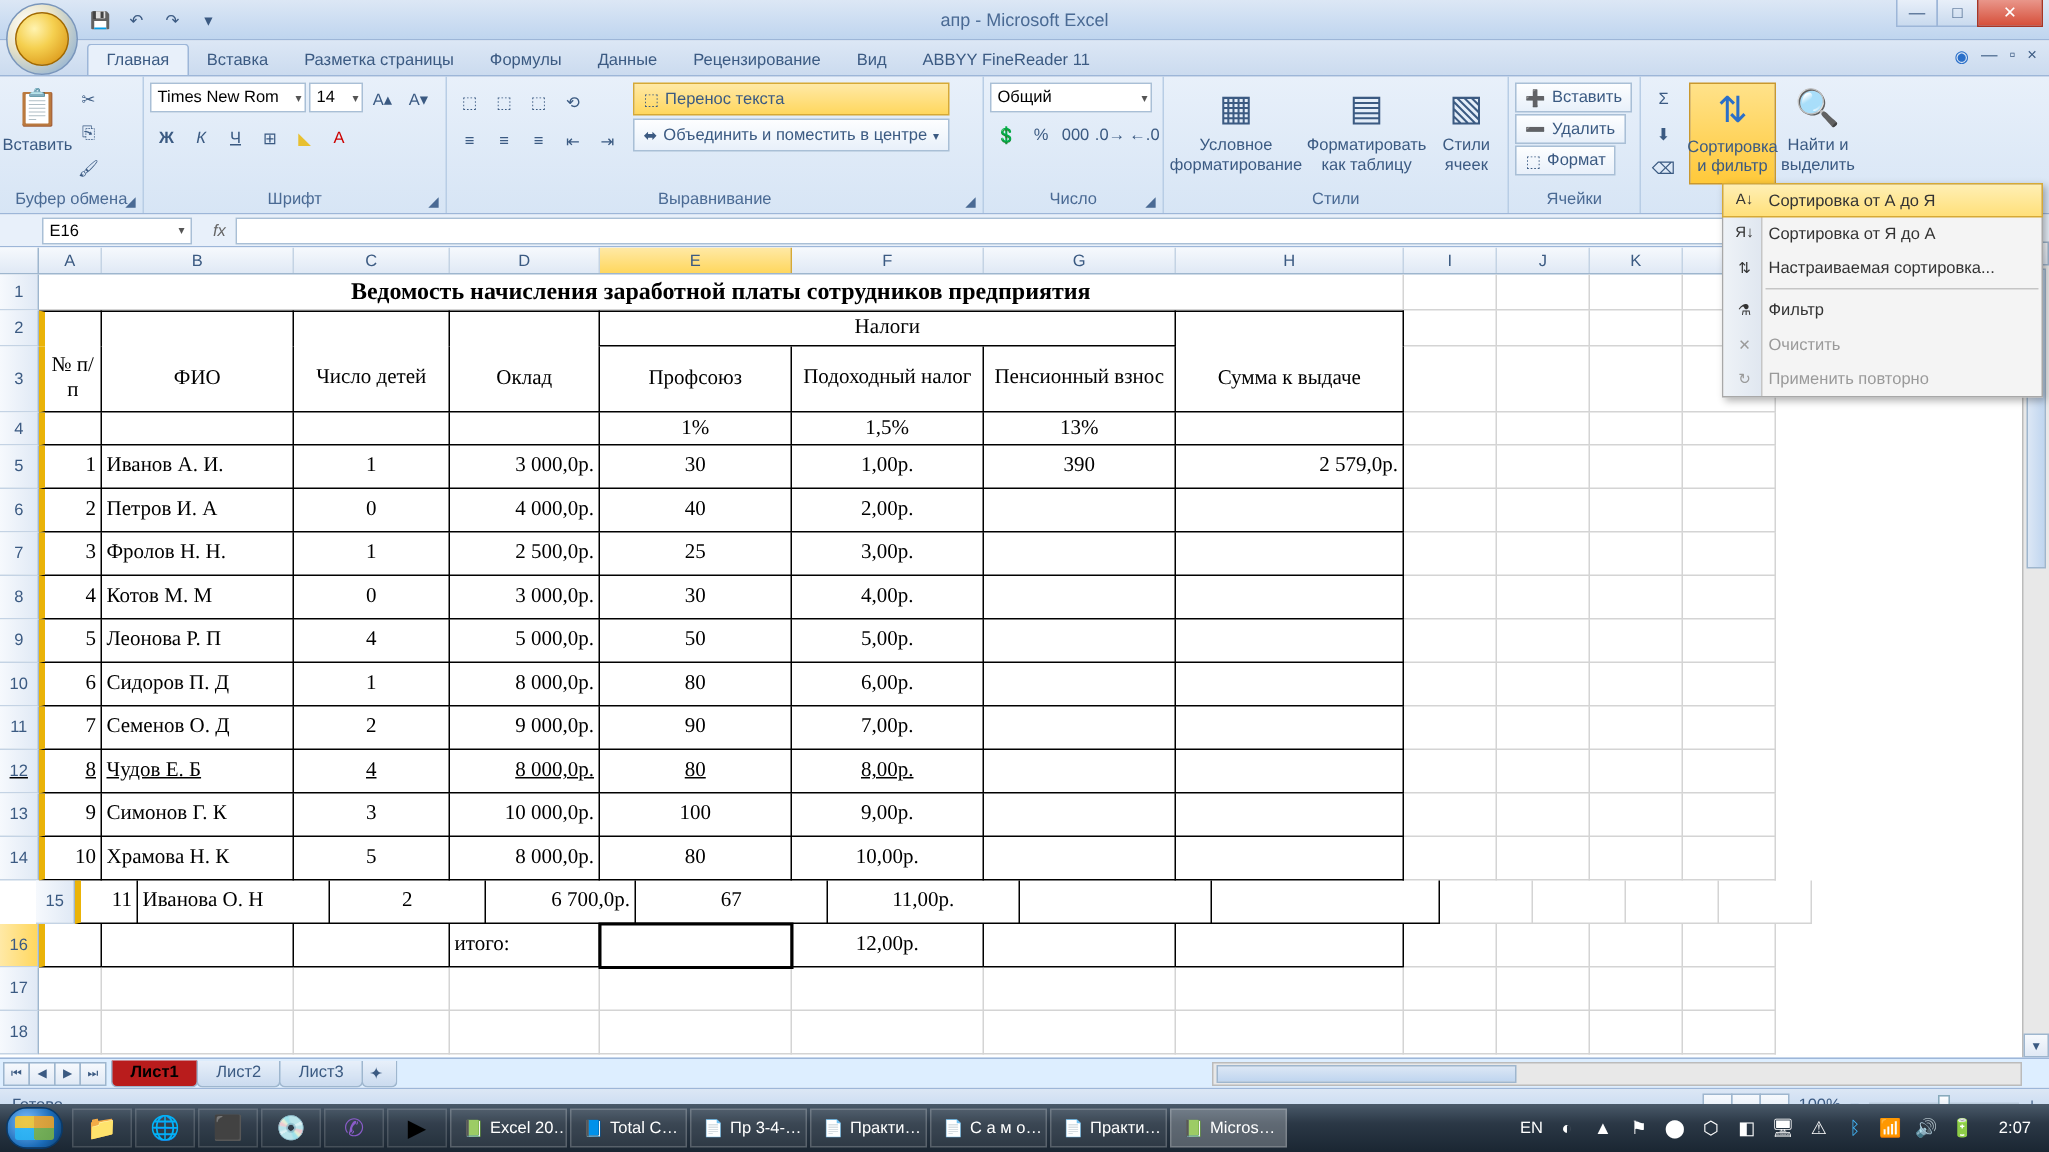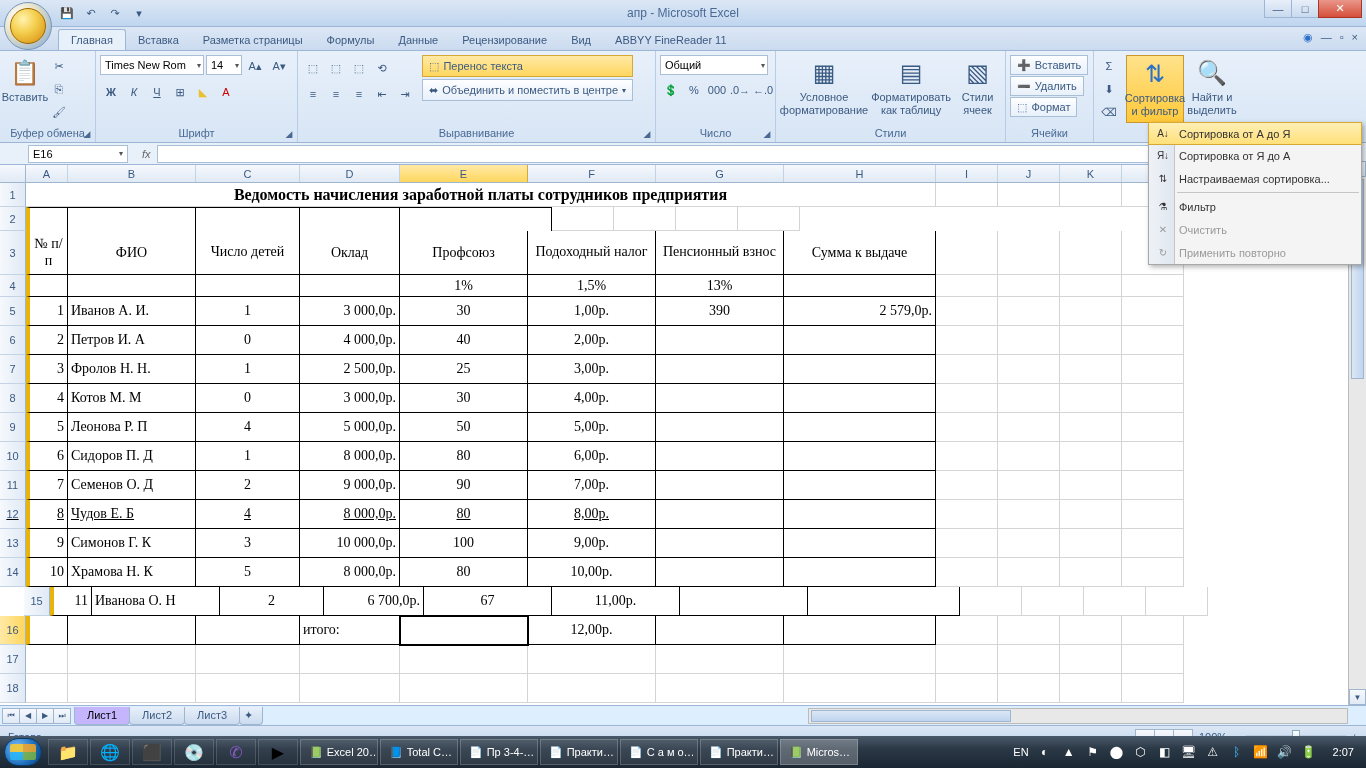--- a/index.html
+++ b/index.html
@@ -69,21 +69,21 @@
 .menu-item.dis{color:#9a9a9a}
 .menu-ico{position:absolute;left:6px;width:16px;height:16px;display:flex;align-items:center;justify-content:center;font-size:10px}
 .menu-sep{height:1px;background:#c5c5c5;margin:2px 2px 2px 28px}
 .menu-strip{position:absolute;left:0;top:0;bottom:0;width:26px;background:linear-gradient(90deg,#eef2f7,#e0e7f0);border-right:1px solid #c5c5c5}
 
 .sheet-bar{height:20px;background:#def;display:flex;align-items:center;border-top:1px solid #9db6d8;position:relative}
 .sheet-nav{display:flex;margin-left:2px}
 .sheet-nav-btn{width:18px;height:16px;background:linear-gradient(#f6f9fd,#e0e9f5);border:1px solid #9eb6ce;margin-right:-1px;display:flex;align-items:center;justify-content:center;font-size:8px;color:#3b5a82}
 .sheet-tabs{display:flex;margin-left:4px}
 .sheet-tab{padding:2px 12px;background:linear-gradient(#e8f0fa,#cbdbef);border:1px solid #9eb6ce;border-top:none;border-radius:0 0 4px 4px;margin-right:-1px;font-size:11px;color:#3b5a82}
-.sheet-tab.active{background:#c4b5fd;font-weight:normal;color:#000}
+.sheet-tab.active{background:#b91c1c;font-weight:bold;color:#000}
 .hscroll{position:absolute;right:18px;width:540px;height:16px;background:#e8e8e8;border:1px solid #bbb;display:flex;align-items:center}
 .hscroll-thumb{width:200px;height:12px;background:linear-gradient(#dce7f5,#bfd5ef);border:1px solid #9eb6ce;margin-left:2px}
 
 .status-bar{height:22px;background:linear-gradient(#dce7f5,#bfd5ef);border-top:1px solid #9db6d8;display:flex;align-items:center;justify-content:space-between;padding:0 8px;color:#3b5a82;font-size:11px}
 .zoom-ctrl{display:flex;align-items:center;gap:6px}
 .view-btns{display:flex;gap:0}
 .view-btn{width:20px;height:16px;border:1px solid #9eb6ce;background:linear-gradient(#f6f9fd,#e0e9f5);margin-left:-1px}
 .zoom-slider{width:100px;height:4px;background:#bcd;position:relative}
 .zoom-thumb{width:8px;height:14px;background:linear-gradient(#fff,#cde);border:1px solid #8ab;position:absolute;left:46px;top:-5px}
 
@@ -351,20 +351,21 @@
         <div class="cell cJ"></div>
         <div class="cell cK"></div>
         <div class="cell cL"></div>
       </div>
       <div class="row" style="height: 24px;">
         <div class="row-h">2</div>
         <div class="cell cA ac bord-t bord-l bord-r" style="border-bottom:none"></div>
         <div class="cell cB ac bord-t bord-r" style="border-bottom:none"></div>
         <div class="cell cC ac bord-t bord-r" style="border-bottom:none"></div>
         <div class="cell cD ac bord-t bord-r" style="border-bottom:none"></div>
+        <div class="cell ac bord-t bord-r bord-b" style="width:384px">Налоги</div>
         <div class="cell cH ac bord-t bord-r" style="border-bottom:none"></div>
         <div class="cell cI"></div>
         <div class="cell cJ"></div>
         <div class="cell cK"></div>
         <div class="cell cL"></div>
       </div>
       <div class="row" style="height: 44px;">
         <div class="row-h">3</div>
         <div class="cell cA ac bord-l bord-r bord-b" style="white-space:normal;line-height:1.2;text-align:center">№ п/п</div>
         <div class="cell cB ac bord-r bord-b">ФИО</div>

